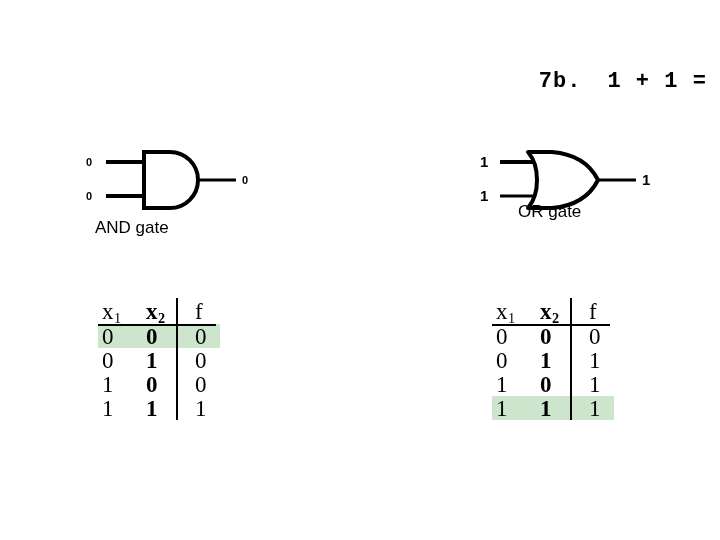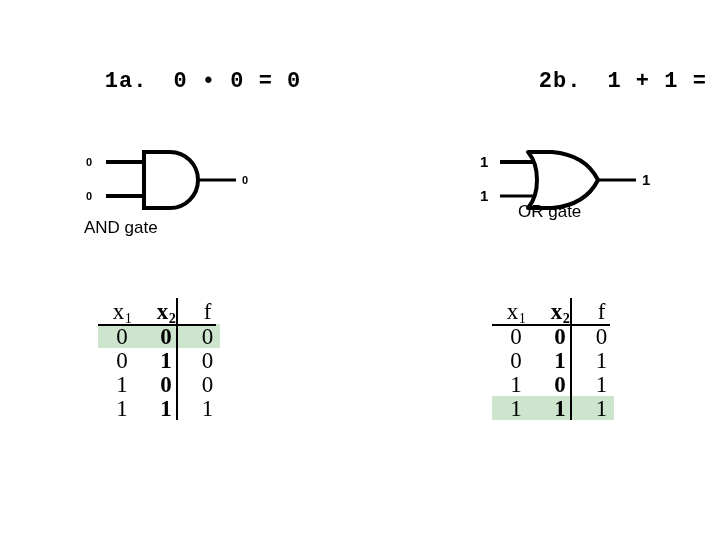--- a/index.html
+++ b/index.html
@@ -82,21 +82,21 @@
     display: flex;
     align-items: center;
     height: 24px;
     position: relative;
   }
   .tt-row.header { height: 26px; }
   .tt-row.hl { background: #cde5cc; }
 
   .tt-cell {
     width: 40px;
-    text-align: center;
+    text-align: left;
     padding-left: 4px;
     box-sizing: border-box;
     line-height: 1;
     position: relative;
     z-index: 2;
   }
   .tt-cell.c1 { width: 44px; }
   .tt-cell.c2 { width: 44px; font-weight: bold; }
   .tt-cell.c3 { width: 34px; padding-left: 9px; }
 
@@ -123,42 +123,39 @@
     width: 2px;
     background: #000;
     z-index: 4;
   }
 </style>
 </head>
 <body>
 
 <div class="slide">
 
-  <div class="prob" id="prob-1a">
-    <span class="label">1a.</span><span>0 • 0 = 0</span>
-  </div>
 
   <div class="prob" id="prob-1b">
-    <span class="label">2b.</span><span>1 + 1 = 1</span>
+    <span class="label">7b.</span><span>1 + 1 = 1</span>
   </div>
 
   <div class="gate-block" id="and-block">
     <svg class="gate-svg" width="240" height="70" viewBox="0 0 240 70">
 
       <line x1="22" y1="16" x2="60" y2="16" stroke="#000" stroke-width="4"></line>
       <line x1="22" y1="50" x2="60" y2="50" stroke="#000" stroke-width="4"></line>
 
       <path d="M 60 6 L 86 6 A 28 28 0 0 1 86 62 L 60 62 Z" fill="#ffffff" stroke="#000" stroke-width="4" stroke-linejoin="miter"></path>
 
       <line x1="114" y1="34" x2="152" y2="34" stroke="#000" stroke-width="3"></line>
     </svg>
     <span class="io-label io-small" style="left:2px; top:11px;">0</span>
     <span class="io-label io-small" style="left:2px; top:45px;">0</span>
     <span class="io-label io-small" style="left:158px; top:29px;">0</span>
-    <span class="gate-caption" style="left:0; top:72px;">AND gate</span>
+    <span class="gate-caption" style="left:11px; top:72px;">AND gate</span>
   </div>
 
   <div class="gate-block" id="or-block">
     <svg class="gate-svg" width="240" height="70" viewBox="0 0 240 70">
 
       <line x1="24" y1="16" x2="62" y2="16" stroke="#000" stroke-width="4"></line>
       <line x1="24" y1="50" x2="62" y2="50" stroke="#000" stroke-width="3"></line>
 
       <path d="M 52 6 L 76 6 C 100 8 114 18 122 34 C 114 50 100 60 76 62 L 52 62 C 64 48 64 20 52 6 Z" fill="#ffffff" stroke="#000" stroke-width="4" stroke-linejoin="round"></path>
 

